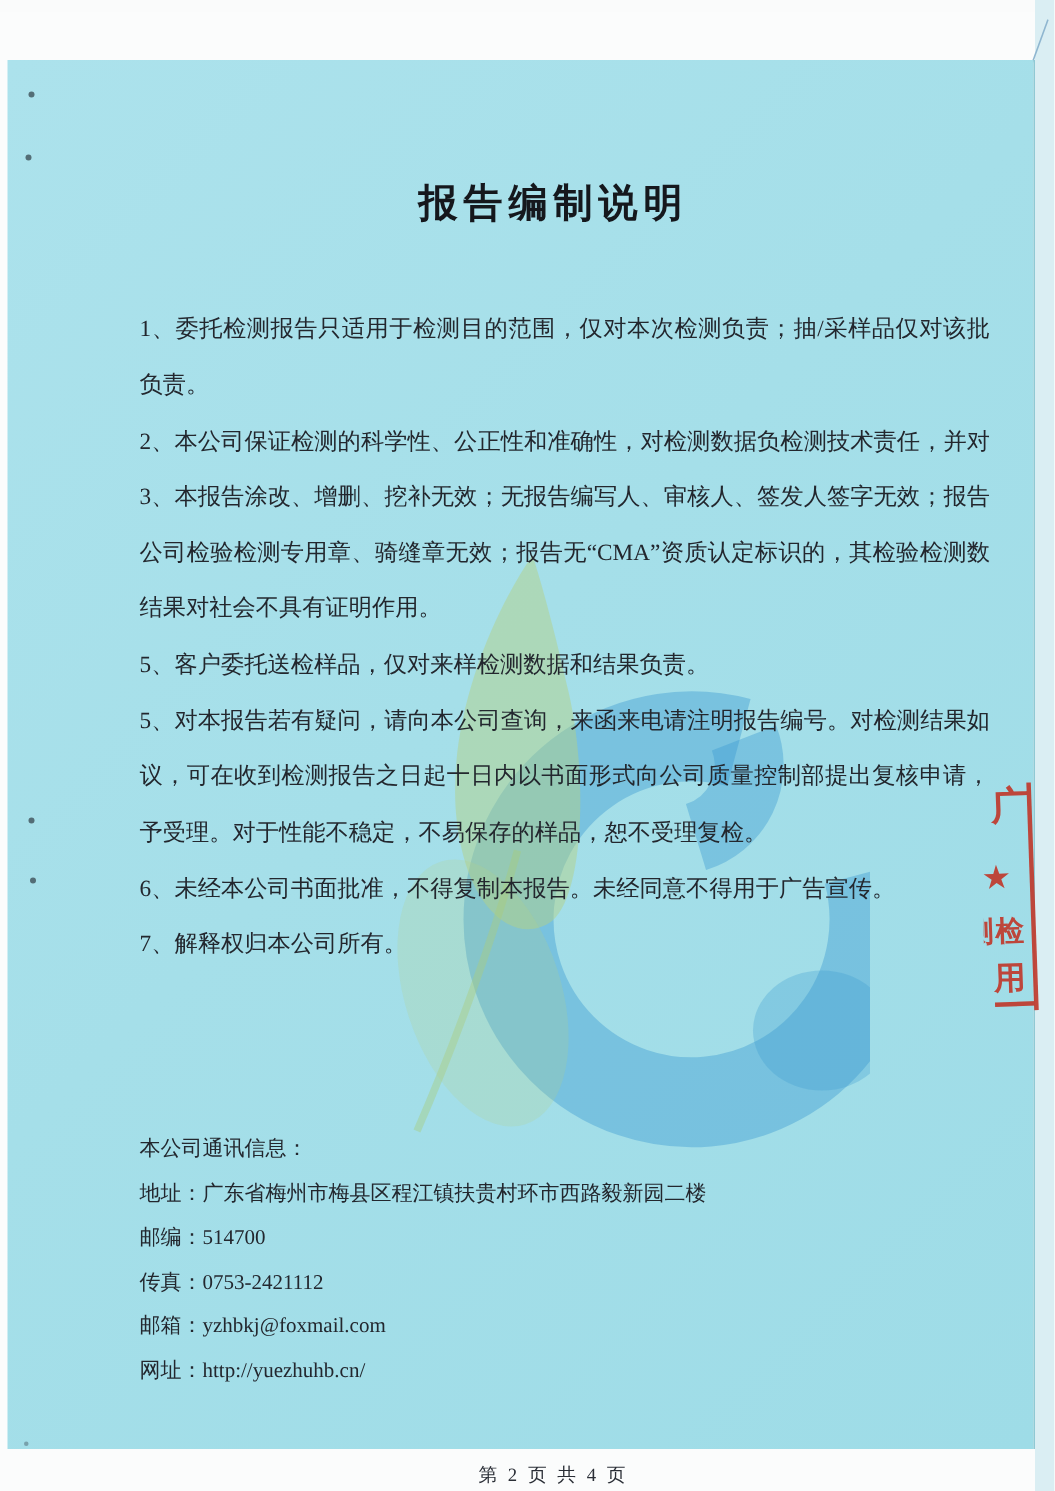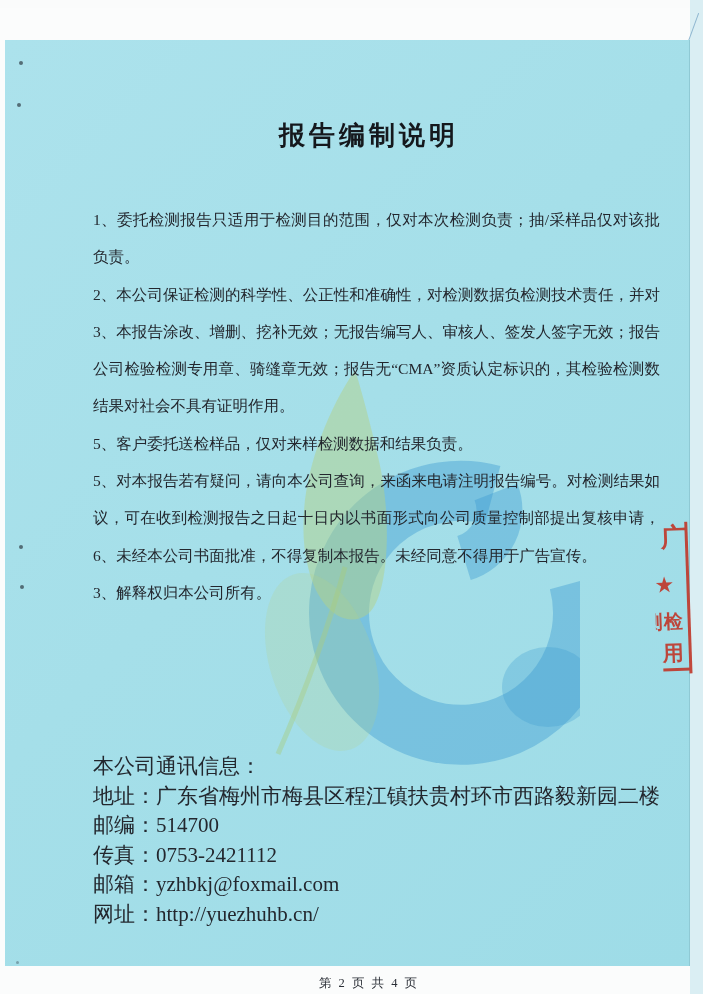--- a/index.html
+++ b/index.html
@@ -27,21 +27,21 @@
   }
   .notices{
     position:absolute;left:88px;top:161px;width:567px;
     font-size:15.5px;color:#23272e;
   }
   .nline{height:37.3px;line-height:37.3px;white-space:nowrap;overflow:visible;}
   .nline.fill{white-space:normal;text-align:justify;text-align-last:justify;overflow:hidden;}
 
   .contact{
     position:absolute;left:88px;top:712px;
-    font-size:21px;line-height:29.6px;color:#23272e;white-space:nowrap;
+    font-size:14px;line-height:29.6px;color:#23272e;white-space:nowrap;
   }
   .footer{
     position:absolute;top:935px;left:22px;width:100%;text-align:center;
     font-size:12.5px;letter-spacing:2px;color:#2a2e36;
   }
 
   
   .logo{position:absolute;left:245px;top:322px;width:330px;height:410px;pointer-events:none;}
 
   
@@ -93,22 +93,23 @@
   <div class="notices">
     <div class="nline fill">1、委托检测报告只适用于检测目的范围，仅对本次检测负责；抽/采样品仅对该批次样品</div>
     <div class="nline">负责。</div>
     <div class="nline fill">2、本公司保证检测的科学性、公正性和准确性，对检测数据负检测技术责任，并对委托</div>
     <div class="nline fill">3、本报告涂改、增删、挖补无效；无报告编写人、审核人、签发人签字无效；报告无本</div>
     <div class="nline fill">公司检验检测专用章、骑缝章无效；报告无“CMA”资质认定标识的，其检验检测数据、</div>
     <div class="nline">结果对社会不具有证明作用。</div>
     <div class="nline">5、客户委托送检样品，仅对来样检测数据和结果负责。</div>
     <div class="nline fill">5、对本报告若有疑问，请向本公司查询，来函来电请注明报告编号。对检测结果如有异</div>
     <div class="nline fill">议，可在收到检测报告之日起十日内以书面形式向公司质量控制部提出复核申请，逾期不</div>
+    <div class="nline">予受理。对于性能不稳定，不易保存的样品，恕不受理复检。</div>
     <div class="nline">6、未经本公司书面批准，不得复制本报告。未经同意不得用于广告宣传。</div>
-    <div class="nline">3、解释权归本公司所有。</div>
+    <div class="nline">7、解释权归本公司所有。</div>
   </div>
 
   <div class="contact">
     <div>本公司通讯信息：</div>
     <div>地址：广东省梅州市梅县区程江镇扶贵村环市西路毅新园二楼</div>
     <div>邮编：514700</div>
     <div>传真：0753-2421112</div>
     <div>邮箱：yzhbkj@foxmail.com</div>
     <div>网址：http://yuezhuhb.cn/</div>
   </div>

